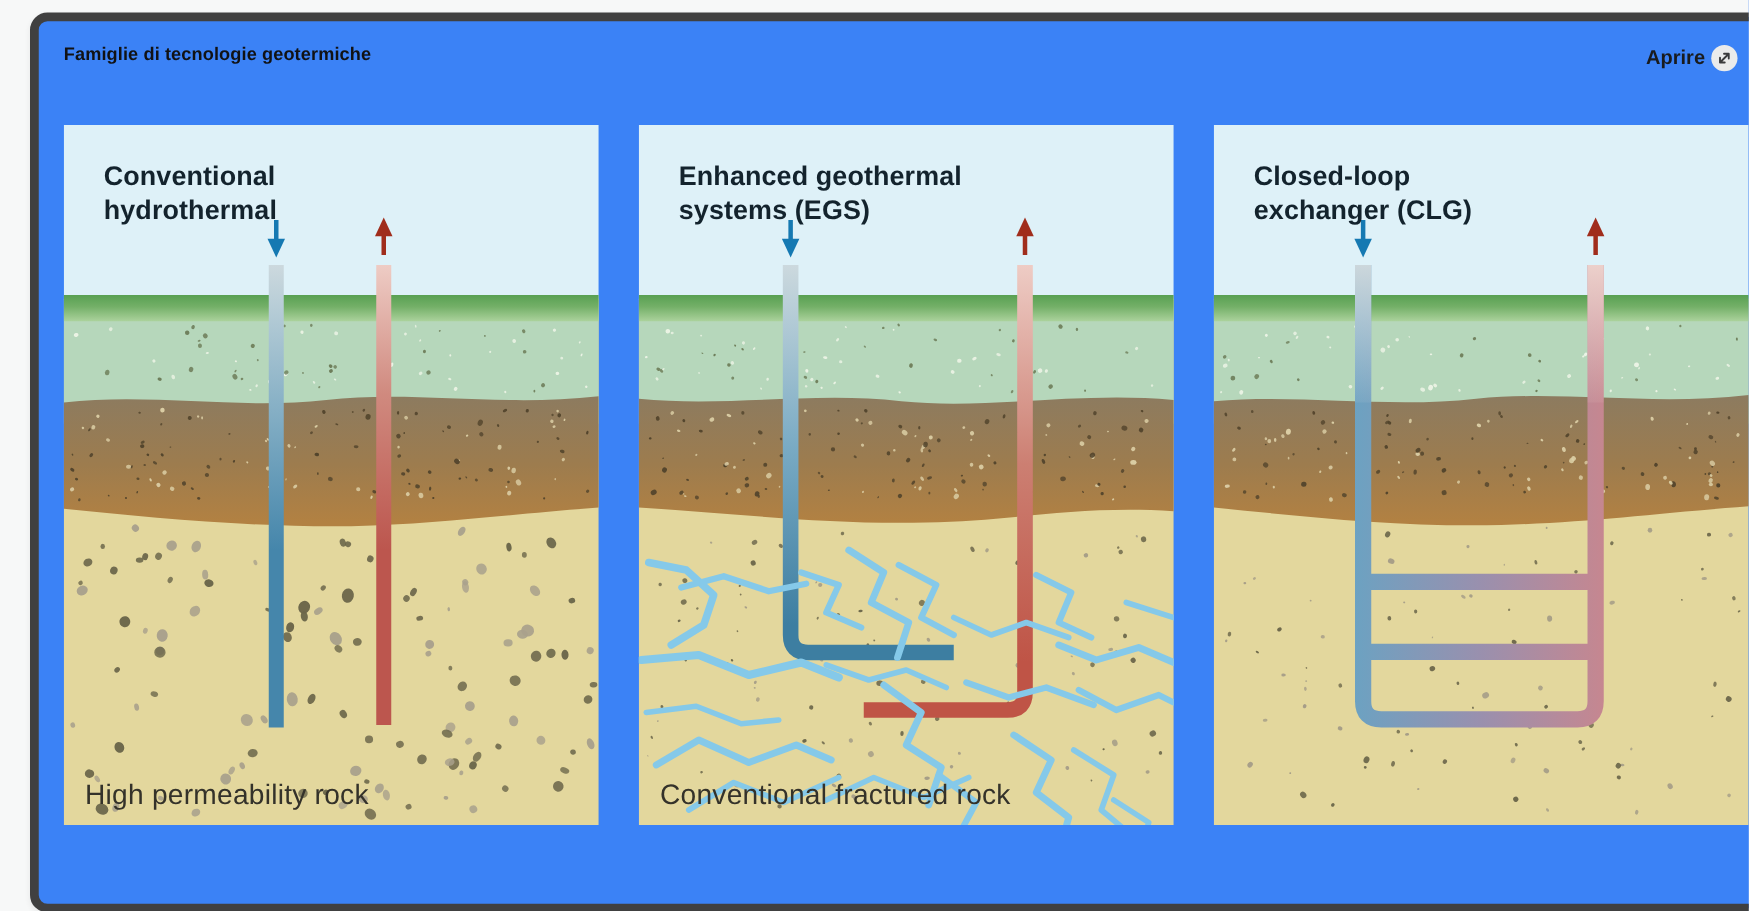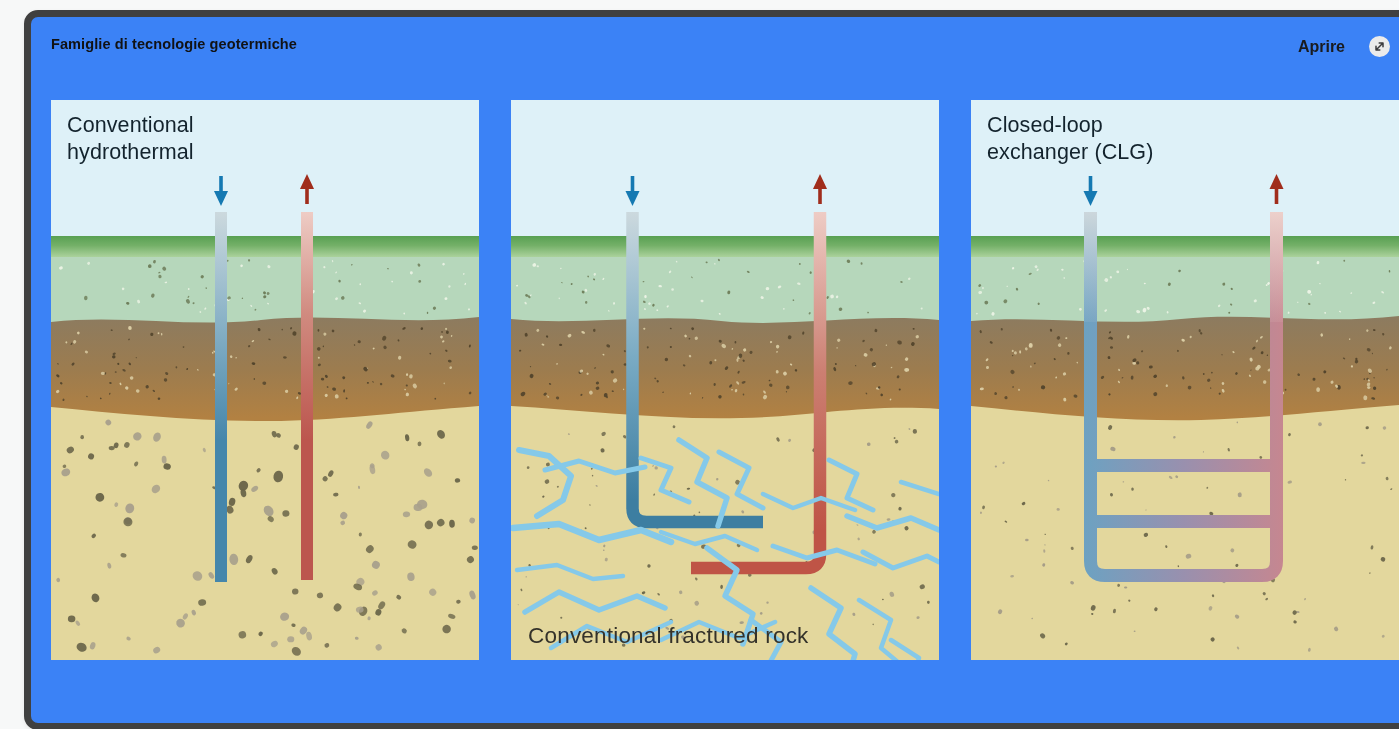--- a/index.html
+++ b/index.html
@@ -14,38 +14,38 @@
     box-shadow:0 2px 5px rgba(0,0,0,.07);
   }
   .card-header{
     position:absolute;top:0;left:0;right:0;height:60px;
   }
   .card-title{
     position:absolute;left:20px;top:19px;
     font-size:14.5px;font-weight:bold;color:#111214;letter-spacing:.1px;
   }
   .open-action{
-    position:absolute;right:18px;top:15px;display:flex;align-items:center;gap:24px;
+    position:absolute;right:18px;top:15px;display:flex;align-items:center;gap:5px;
     cursor:pointer;background:none;border:none;padding:4px;
     font-family:inherit;
   }
   .open-label{font-size:16px;font-weight:bold;color:#191b1e;}
   .open-icon-circle{
     width:21px;height:21px;border-radius:50%;background:#ebebeb;
     display:flex;align-items:center;justify-content:center;
   }
   .panels{
     position:absolute;left:20px;top:83px;
     display:grid;grid-template-columns:repeat(3,428px);gap:32px;
   }
   .panel{position:relative;width:428px;height:560px;}
   .panel-art{position:absolute;left:0;top:0;display:block;}
   .panel-title{
-    position:absolute;left:16px;top:12px;margin:0;
-    font-size:21.5px;font-weight:normal;line-height:1.26;color:#13232d;
+    position:absolute;left:16px;top:12px;margin:16px;
+    font-size:21.5px;font-weight:bold;line-height:1.26;color:#13232d;
     white-space:pre-line;letter-spacing:.1px;
   }
   .panel-caption{
     position:absolute;left:17px;bottom:11px;
     font-size:22.5px;font-weight:400;color:#34322a;letter-spacing:.2px;
   }
 </style>
 </head>
 <body>
 
@@ -402,20 +402,21 @@
           <path d="M170,76 V93" stroke="#1579b2" stroke-width="3.6"></path>
           <polygon points="163,91 177,91 170,106" fill="#1579b2"></polygon>
         </g>
         <g>
           <path d="M256,104 V87" stroke="#a02d1c" stroke-width="3.6"></path>
           <polygon points="249,89 263,89 256,74" fill="#a02d1c"></polygon>
         </g>
       </svg>
       <h2 class="panel-title">Conventional
 hydrothermal</h2>
+      <div class="panel-caption">High permeability rock</div>
     </div>
 
     <div class="panel">
       <svg class="panel-art" id="art1" width="428" height="560" viewBox="0 0 428 560">
         <defs>
           <linearGradient id="grass1" x1="0" y1="136" x2="0" y2="157" gradientUnits="userSpaceOnUse">
             <stop offset="0" stop-color="#58a052"></stop>
               <stop offset="0.45" stop-color="#74b068"></stop>
               <stop offset="1" stop-color="#abd29c"></stop>
           </linearGradient>
@@ -741,20 +742,22 @@
         </g>
         <g>
           <path d="M121.5,76 V93" stroke="#1579b2" stroke-width="3.6"></path>
           <polygon points="114.5,91 128.5,91 121.5,106" fill="#1579b2"></polygon>
         </g>
         <g>
           <path d="M309,104 V87" stroke="#a02d1c" stroke-width="3.6"></path>
           <polygon points="302,89 316,89 309,74" fill="#a02d1c"></polygon>
         </g>
       </svg>
+      <h2 class="panel-title">Enhanced geothermal
+systems (EGS)</h2>
       <div class="panel-caption">Conventional fractured rock</div>
     </div>
 
     <div class="panel">
       <svg class="panel-art" id="art2" width="428" height="560" viewBox="0 0 428 560">
         <defs>
           <linearGradient id="grass2" x1="0" y1="136" x2="0" y2="157" gradientUnits="userSpaceOnUse">
             <stop offset="0" stop-color="#58a052"></stop>
               <stop offset="0.45" stop-color="#74b068"></stop>
               <stop offset="1" stop-color="#abd29c"></stop>

